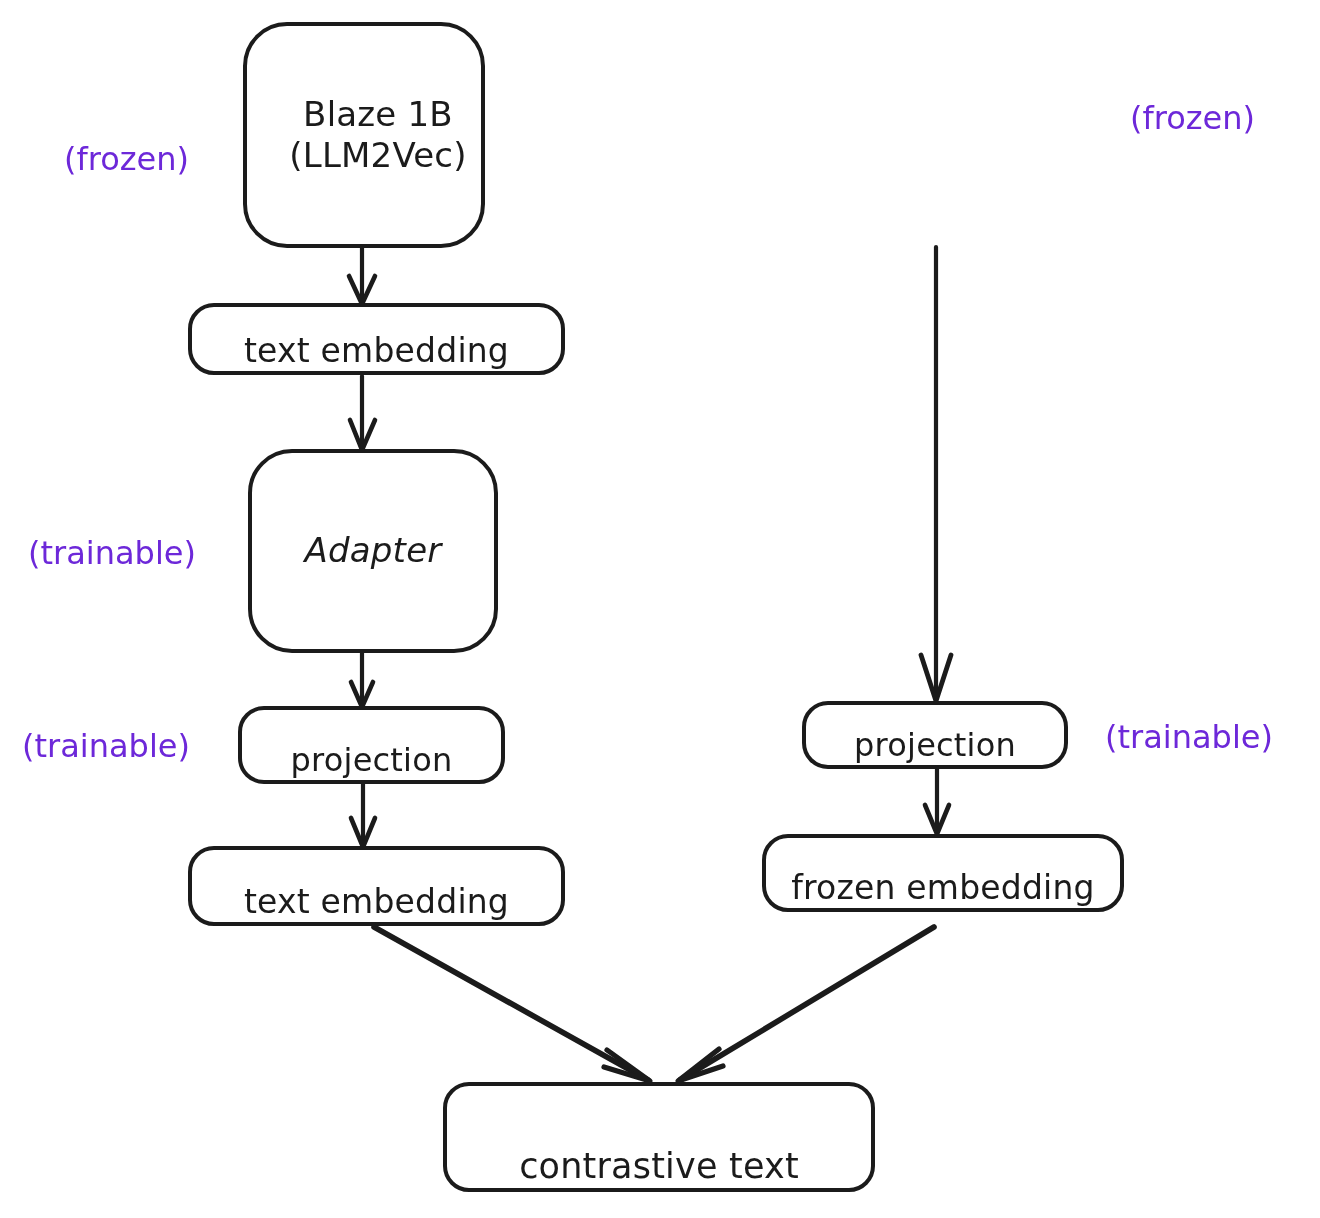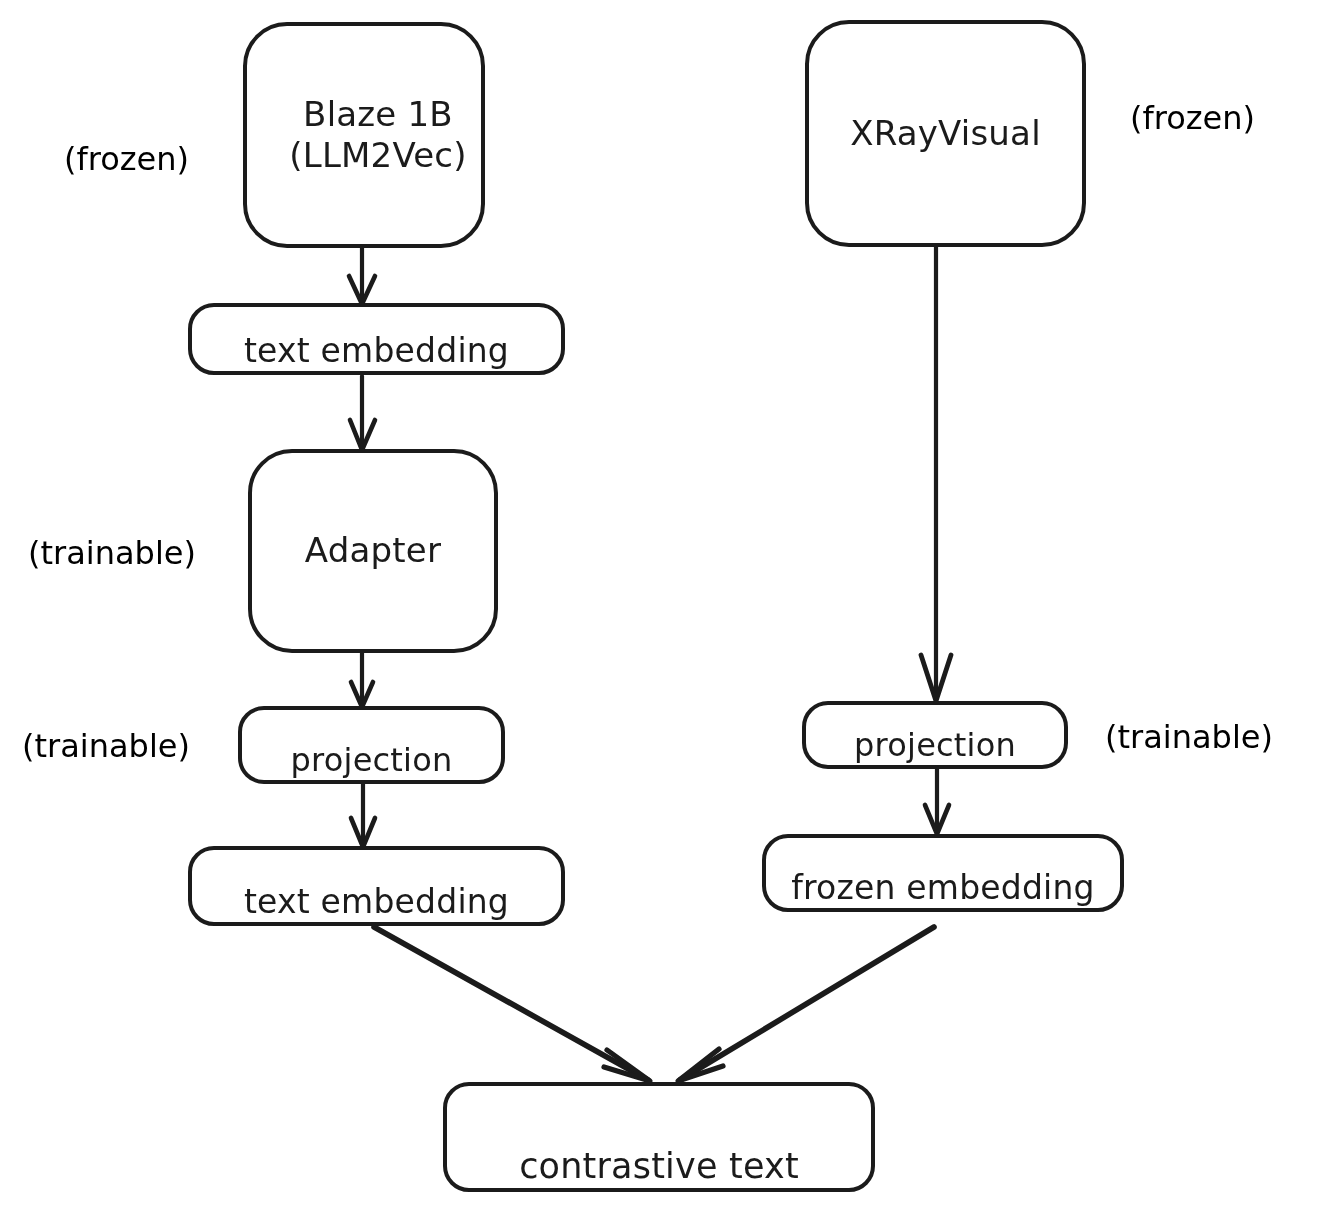--- a/index.html
+++ b/index.html
@@ -37,34 +37,35 @@
   .block-big {
     border-radius: 44px;
   }
   
   .block-pill {
     border-radius: 26px;
     align-items: flex-end;
   }
   .side-label {
     position: absolute;
-    color: #000000;
+    color: #6d28d9;
     white-space: nowrap;
     z-index: 4;
   }
   svg.edges {
     position: absolute;
     left: 0;
     top: 0;
     width: 1320px;
     height: 1218px;
     z-index: 1;
     pointer-events: none;
   }
   .italicish {
+    font-style: italic;
   }
 </style>
 </head>
 <body>
 
 <div id="canvas">
 
   <svg class="edges" viewBox="0 0 1320 1218" xmlns="http://www.w3.org/2000/svg">
     <defs></defs>
 
@@ -135,23 +136,20 @@
   </div>
 
   <div class="side-label" style="left:22px; top:727px; font-size:32px;">
     <span>(trainable)</span>
   </div>
 
   <div class="node block-pill" style="left:188px; top:846px; width:377px; height:80px; font-size:33px;">
     <span class="node-label">text embedding</span>
   </div>
 
-  <div class="node block-big" style="left:805px; top:20px; width:281px; height:227px; font-size:34px;">
-    <span class="node-label">XRayVisual</span>
-  </div>
 
   <div class="side-label" style="left:1130px; top:99px; font-size:32px;">
     <span>(frozen)</span>
   </div>
 
   <div class="node block-pill" style="left:802px; top:701px; width:266px; height:68px; font-size:32px;">
     <span class="node-label">projection</span>
   </div>
 
   <div class="side-label" style="left:1105px; top:718px; font-size:32px;">

